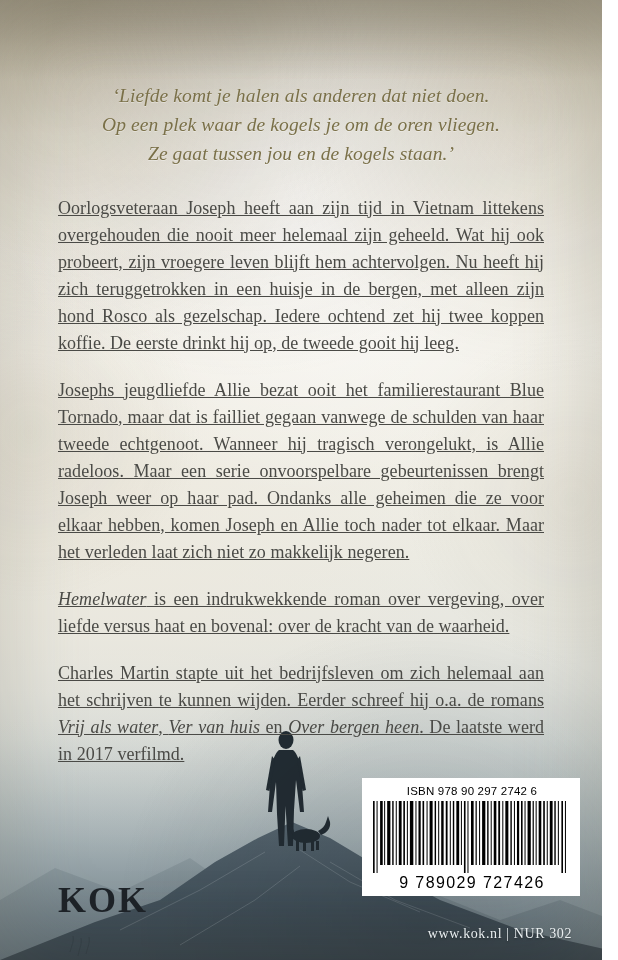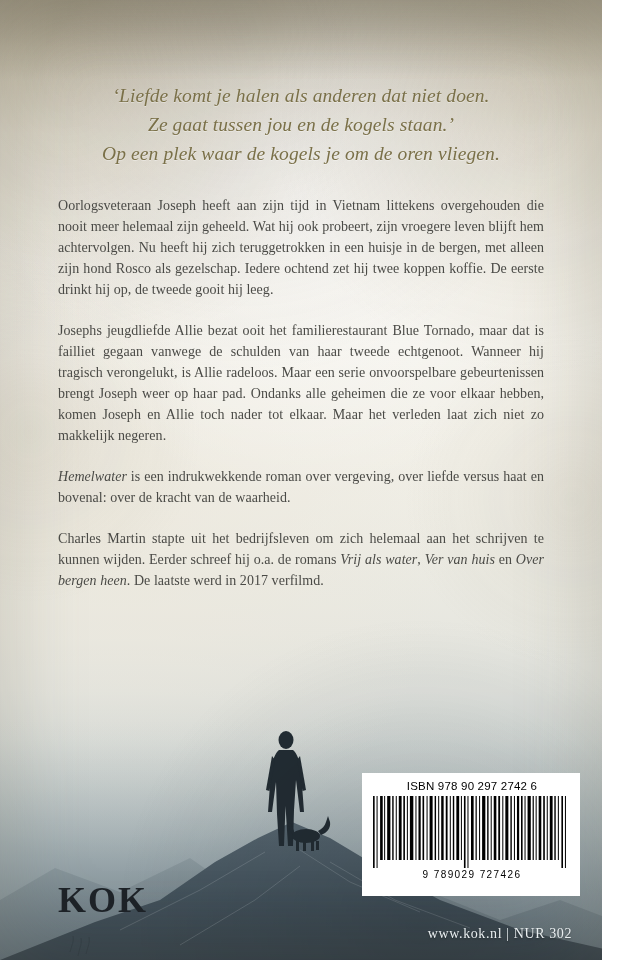--- a/index.html
+++ b/index.html
@@ -85,25 +85,26 @@
     font-style: italic;
     font-size: 19.5px;
     line-height: 1.48;
     letter-spacing: .1px;
     margin: 0 0 26px 0;
     text-shadow: 0 1px 0 rgba(255,255,255,0.35);
   }
   .quote .ql { display: block; }
   p.body {
     color: #4a4a46;
-    font-size: 14px;
+    font-size: 18px;
     line-height: 1.50;
     text-align: justify;
     margin: 0 0 20px 0;
     letter-spacing: .05px;
+    text-decoration: underline;
   }
   .center-last {
     text-align: center;
   }
   em { font-style: italic; }
 
   
   .isbn-box {
     position: absolute;
     right: 22px;
@@ -122,24 +123,24 @@
     margin: 1px 0 4px 2px;
     white-space: nowrap;
   }
   .barcode {
     height: 72px;
     width: 100%;
     display: block;
   }
   .isbn-bottom {
     font-family: "Liberation Sans", sans-serif;
-    font-size: 10px;
+    font-size: 16px;
     color: #000;
     letter-spacing: 1.4px;
-    margin: 1px 0 12px 2px;
+    margin: 1px 0 0 2px;
     white-space: nowrap;
   }
 
   
   .publisher {
     position: absolute;
     left: 58px;
     bottom: 42px;
     color: #1d2227;
     font-family: "Liberation Serif", serif;
@@ -223,22 +224,22 @@
   </div>
 
   <div class="topband"></div>
   <div class="grain"></div>
   <div class="vignette"></div>
 
   <div class="text-col">
 
     <div class="quote">
       <span class="ql">‘Liefde komt je halen als anderen dat niet doen.</span>
+      <span class="ql">Op een plek waar de kogels je om de oren vliegen.</span>
       <span class="ql">Ze gaat tussen jou en de kogels staan.’</span>
-      <span class="ql">Op een plek waar de kogels je om de oren vliegen.</span>
     </div>
 
     <p class="body">Oorlogsveteraan Joseph heeft aan zijn tijd in Vietnam littekens overgehouden die nooit meer helemaal zijn geheeld. Wat hij ook probeert, zijn vroegere leven blijft hem achtervolgen. Nu heeft hij zich teruggetrokken in een huisje in de bergen, met alleen zijn hond Rosco als gezelschap. Iedere ochtend zet hij twee koppen koffie.  De eerste drinkt hij op, de tweede gooit hij leeg.</p>
 
     <p class="body">Josephs jeugdliefde Allie bezat ooit het familierestaurant Blue Tornado, maar dat is failliet gegaan vanwege de schulden van haar tweede echtgenoot. Wanneer hij tragisch verongelukt, is Allie radeloos. Maar een serie onvoorspelbare gebeurtenissen brengt Joseph weer op haar pad. Ondanks alle geheimen die ze voor elkaar hebben, komen Joseph en Allie toch nader tot elkaar. Maar het verleden laat zich niet zo makkelijk negeren.</p>
 
     <p class="body"><em>Hemelwater</em><span> is een indrukwekkende roman over vergeving, over liefde versus haat en bovenal: over de kracht van de waarheid.</span></p>
 
     <p class="body center-last"><span>Charles Martin stapte uit het bedrijfsleven om zich helemaal aan het schrijven te kunnen wijden. Eerder schreef hij o.a. de romans </span><em>Vrij als water</em><span>, </span><em>Ver van huis</em><span> en </span><em>Over bergen heen</em><span>. De laatste werd in 2017 verfilmd.</span></p>
 

